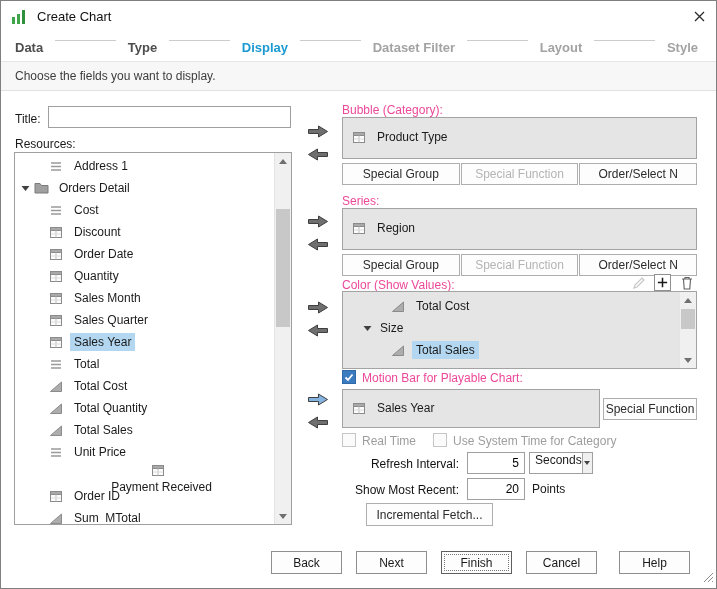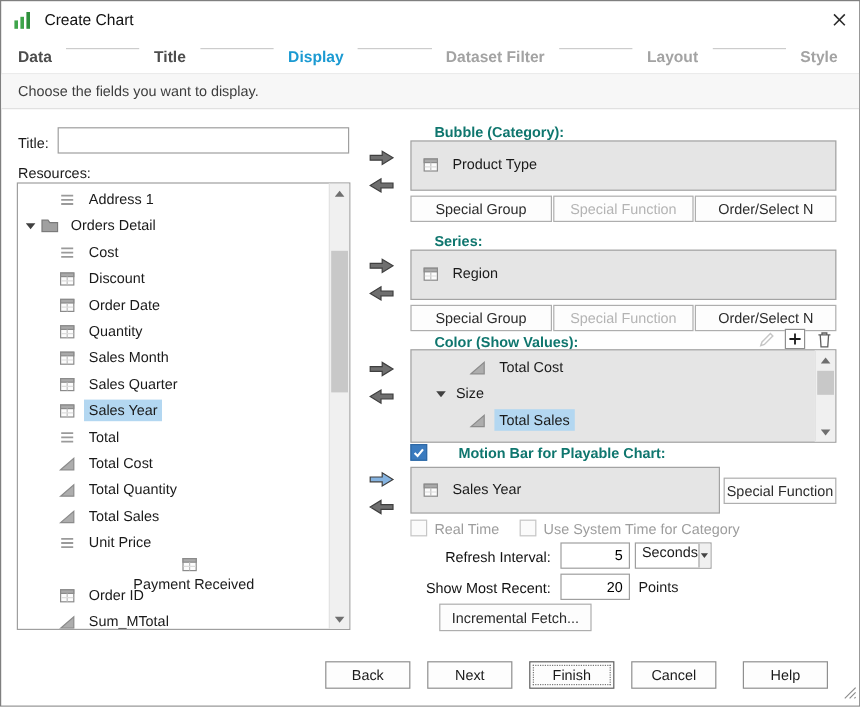--- a/index.html
+++ b/index.html
@@ -59,21 +59,21 @@
   
   .arrow { position:absolute; left:306px; width:24px; height:16px; color:#6f6f6f; cursor:pointer; }
   .arrow.blue { color:#85b3e0; }
   .arrow svg { display:block; }
   #arr-bubble-r { top:123px; }  #arr-bubble-l { top:146px; }
   #arr-series-r { top:213px; }  #arr-series-l { top:236px; }
   #arr-color-r  { top:299px; }  #arr-color-l  { top:322px; }
   #arr-motion-r { top:391px; }  #arr-motion-l { top:414px; }
 
   
-  .sec-label { position:absolute; font-weight:bold; color:#0f766e;margin-left:20px; }
+  .sec-label { position:absolute; font-weight:normal; color:#ec4899; }
   #bubble-label { left:341px; top:102px; }
   #series-label { left:341px; top:193px; }
   #color-label  { left:341px; top:277px; }
   #motion-label { left:361px; top:370px; }
 
   .fbox { position:absolute; border:1px solid #a3a3a3; background:#e5e5e5; }
   #bubble-box { left:341px; top:116px; width:355px; height:42px; }
   #series-box { left:341px; top:207px; width:355px; height:42px; }
   #color-box  { left:341px; top:290px; width:355px; height:78px; }
   #motion-box { left:341px; top:388px; width:258px; height:39px; }
@@ -147,21 +147,21 @@
     <span class="close-btn">
       <svg width="11" height="11" viewBox="0 0 11 11">
           <path d="M1 1 L10 10 M10 1 L1 10" stroke="#2b2b2b" stroke-width="1.3"></path>
         </svg>
     </span>
   </div>
 
   <div class="steps">
       <div class="step done">Data</div>
       <div class="step-line"></div>
-      <div class="step done">Title</div>
+      <div class="step done">Type</div>
       <div class="step-line"></div>
       <div class="step active">Display</div>
       <div class="step-line"></div>
       <div class="step todo">Dataset Filter</div>
       <div class="step-line"></div>
       <div class="step todo">Layout</div>
       <div class="step-line"></div>
       <div class="step todo">Style</div>
     </div>
   <div class="hr1"></div>

